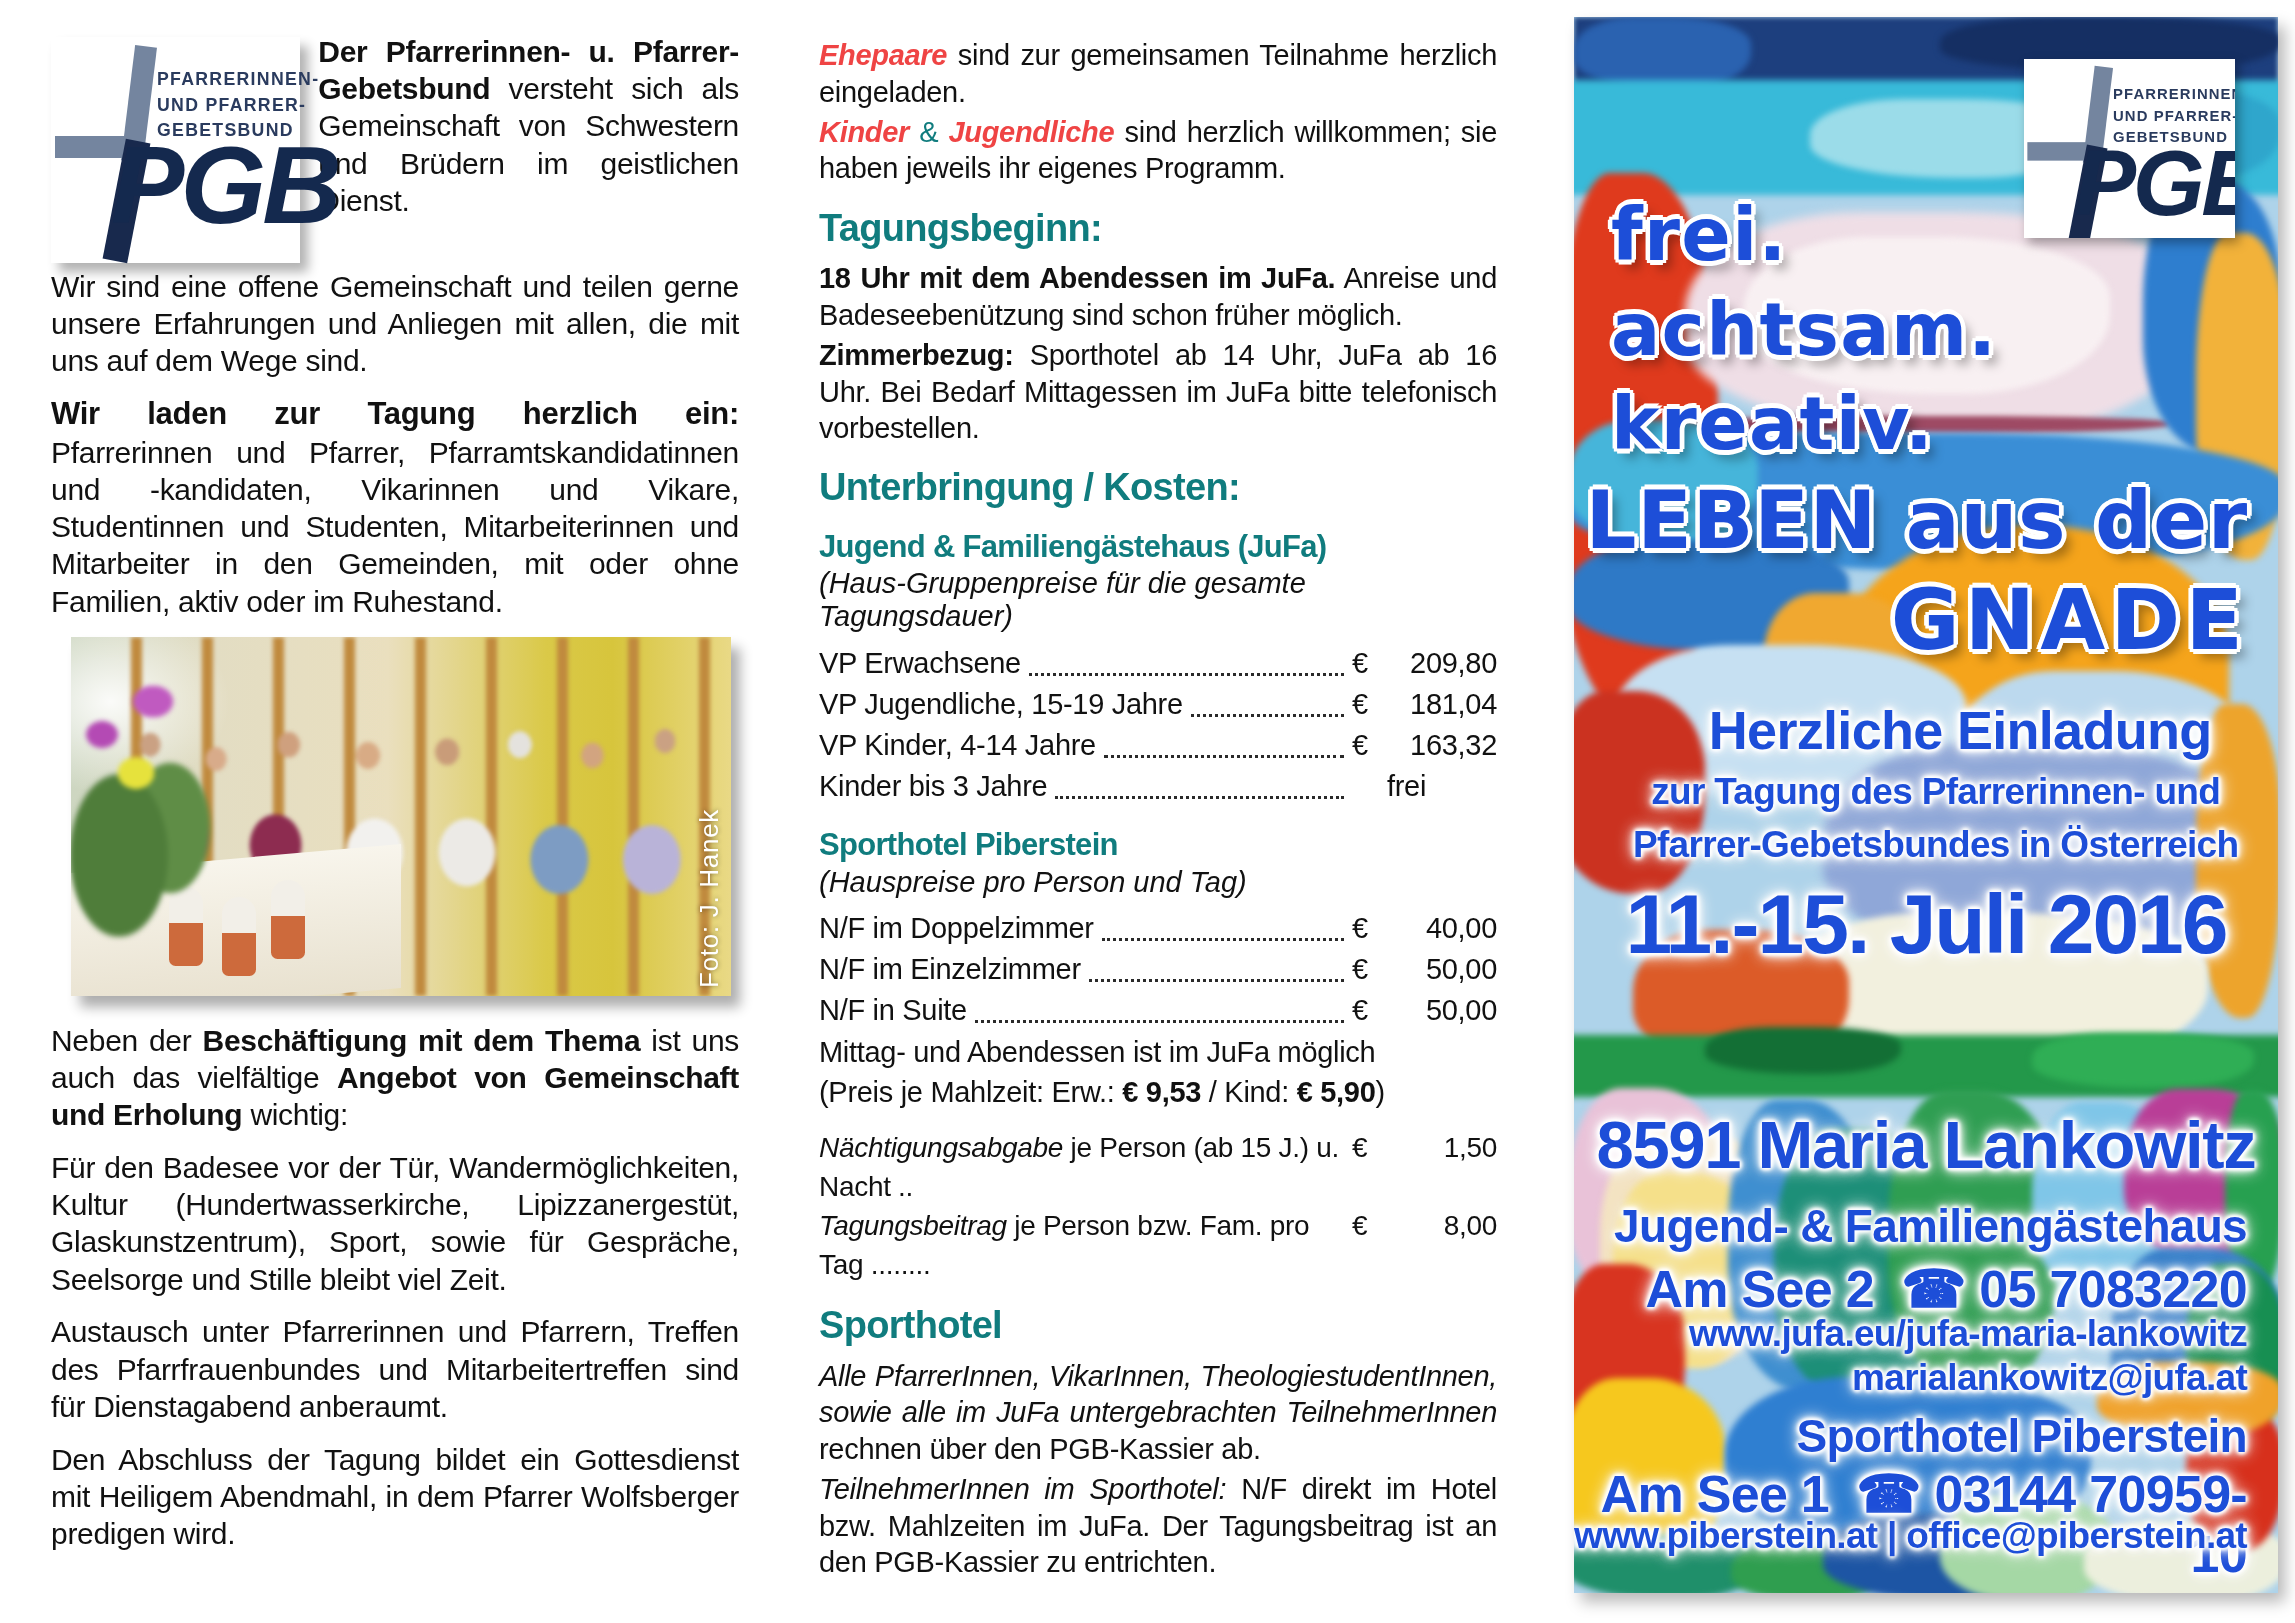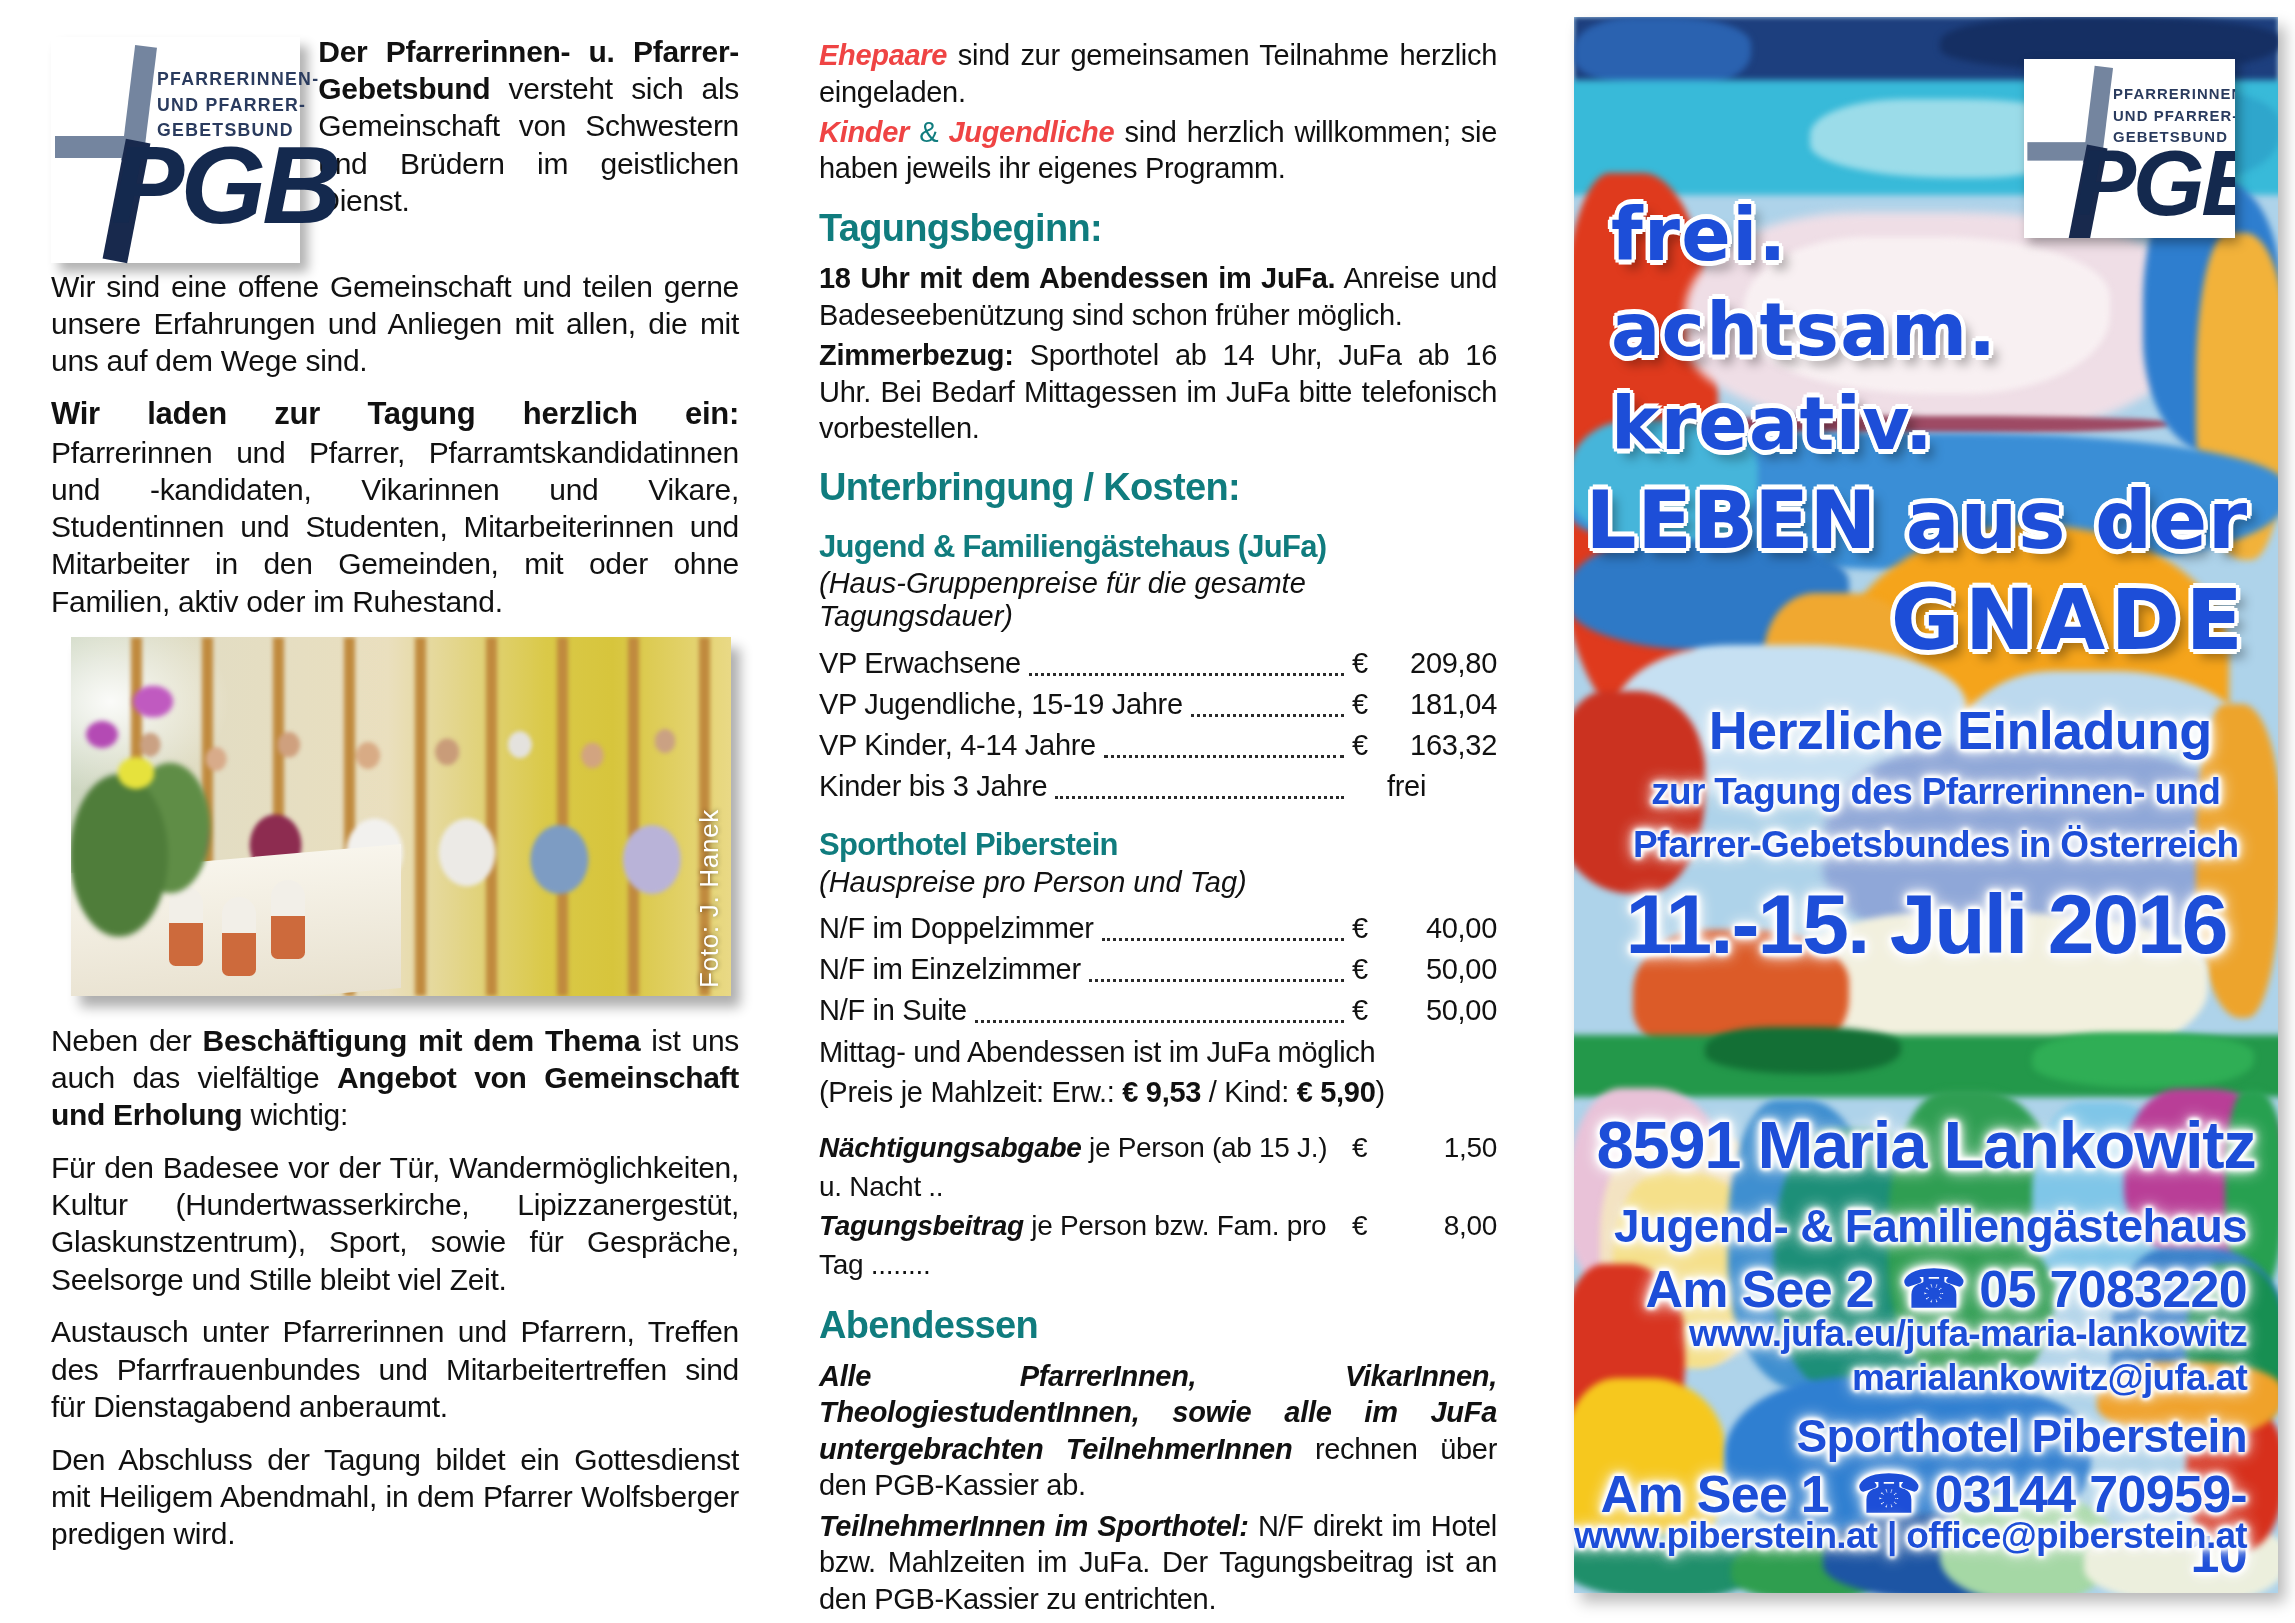--- a/index.html
+++ b/index.html
@@ -65,21 +65,21 @@
   .h-big{font-size:38px;font-weight:bold;color:#107c7e;margin:19.6px 0 10.5px;letter-spacing:-0.7px;}
   .h-sub{font-size:31px;font-weight:bold;color:#107c7e;margin:19.6px 0 2.6px;letter-spacing:-0.7px;}
   .it-sub{font-style:italic;font-size:29px;margin:0 0 9.2px;}
   .price-row{display:flex;align-items:baseline;font-size:29px;line-height:1.42;letter-spacing:-0.3px;}
   .leader{flex:1;border-bottom:3.9px dotted #2a2a2a;margin:0 7.9px;align-self:flex-end;margin-bottom:7.9px;}
   .cur{width:35px;}
   .amt{width:110px;text-align:right;}
   .amt-free{text-align:left;}
   .fee-row{display:flex;align-items:baseline;font-size:28px;line-height:1.4;letter-spacing:-0.3px;}
   .fee-label{flex:1;}
-  .bi{font-weight:bold;font-style:italic;}
+  .bi{font-weight:normal;font-style:italic;}
   
   .cover{position:absolute;left:1574px;top:17px;width:704px;height:1576px;background:#aed3ea;
          overflow:hidden;box-shadow:6.5px 9.2px 14.4px rgba(0,0,0,.28);}
   .patch{position:absolute;filter:blur(3.3px);border-radius:34% 46% 40% 52%/45% 38% 50% 42%;}
   .cover-logo{position:absolute;left:450px;top:42px;width:211px;height:179px;background:#fff;z-index:6;
               overflow:hidden;box-shadow:3.9px 5.2px 10.5px rgba(0,0,0,.35);}
   .cover-logo .pgb-logo{transform:scale(0.84);transform-origin:0 0;}
   .ct{position:absolute;z-index:5;color:#1d4ed8;font-weight:bold;}
   .rounded{font-family:"DejaVu Sans",sans-serif;
      text-shadow:-4.6px 0 0 #fff,4.6px 0 0 #fff,0 -4.6px 0 #fff,0 4.6px 0 #fff,
@@ -204,21 +204,21 @@
         <span class="fee-label"><b class="bi">Nächtigungsabgabe</b><span> je Person (ab 15 J.) u. Nacht ..</span></span>
         <span class="cur">€</span>
         <span class="amt">1,50</span>
       </div>
     <div class="fee-row">
         <span class="fee-label"><b class="bi">Tagungsbeitrag</b><span> je Person bzw. Fam. pro Tag ........</span></span>
         <span class="cur">€</span>
         <span class="amt">8,00</span>
       </div>
 
-    <h2 class="h-big">Abendessen</h2>
+    <h2 class="h-big">Sporthotel</h2>
     <p class="mid-p"><b class="bi">Alle PfarrerInnen, VikarInnen, TheologiestudentInnen, sowie alle im JuFa untergebrachten TeilnehmerInnen</b><span> rechnen über den PGB-Kassier ab.</span></p>
     <p class="mid-p mid-gap"><b class="bi">TeilnehmerInnen im Sporthotel:</b><span> N/F direkt im Hotel bzw. Mahlzeiten im JuFa. Der Tagungsbeitrag ist an den PGB-Kassier zu entrichten.</span></p>
 
   </section>
 
   <section class="cover">
 
     <span class="patch" style="left:0;top:0;width:704px;height:80px;background:#1d3f7e;border-radius:0;filter:blur(2.6px);"></span>
     <span class="patch" style="left:366px;top:0;width:340px;height:55px;background:#152f63;"></span>
     <span class="patch" style="left:0;top:0;width:177px;height:72px;background:#2a62b0;"></span>

